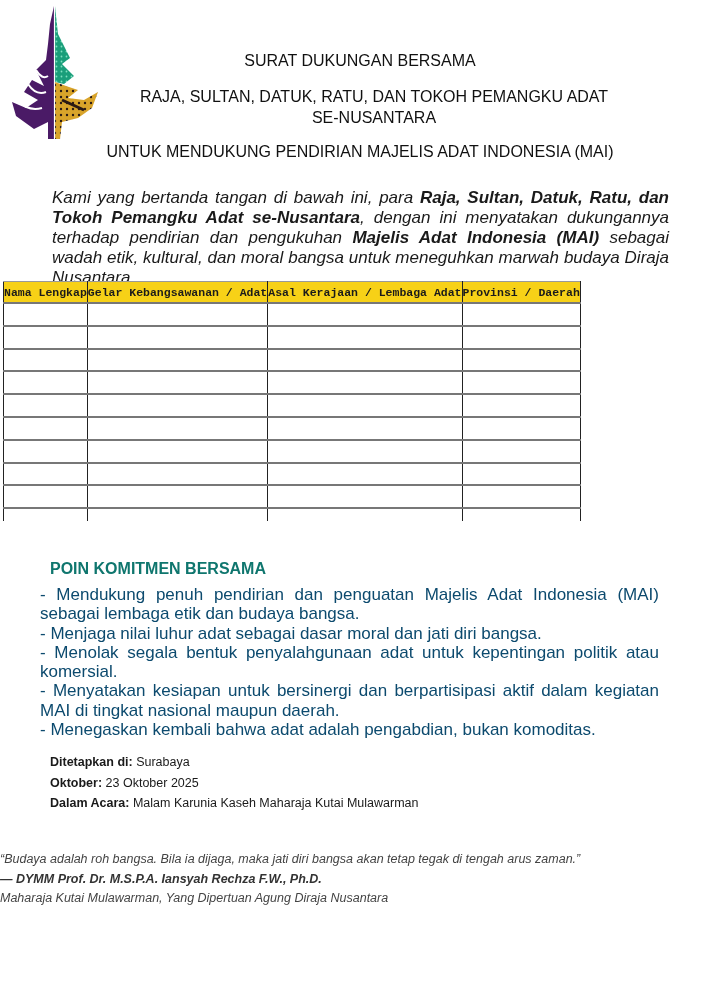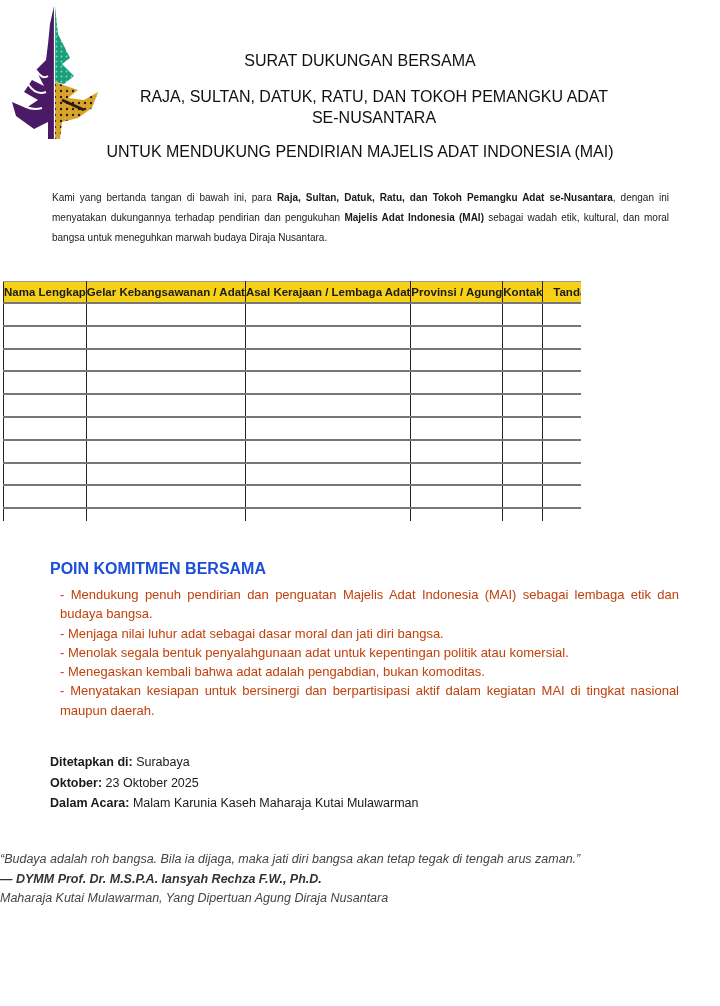--- a/index.html
+++ b/index.html
@@ -9,35 +9,35 @@
     font-family: "Liberation Sans", "DejaVu Sans", sans-serif;
   }
   .logo { position: absolute; left: 4px; top: 4px; width: 100px; height: 140px; }
   .title { position: absolute; left: 0; width: 720px; text-align: center; font-weight: normal; color: #111; }
   .t1 { top: 52px; left: 0; width: 720px; font-size: 16px; }
   .t2 { top: 86px; left: 0; width: 720px; font-size: 16px; line-height: 21px; }
   .t2 span { display: block; padding-left: 28px; }
   .t3 { top: 143px; left: 0; width: 720px; font-size: 16px; }
   .intro {
     position: absolute; left: 52px; top: 188px; width: 617px;
-    font-size: 10px; line-height: 20px; text-align: justify; color: #1a1a1a;
+    font-size: 17px; line-height: 20px; text-align: justify; color: #1a1a1a; font-style: italic;
   }
   .intro b { font-weight: bold; }
-  .tbl { position: absolute; left: 0; top: 281px; width: 581px; height: 240px; overflow: hidden; }
+  .tbl { position: absolute; left: 0; top: 281px; width: 581px; height: 240px; overflow: hidden; font-family: Liberation Mono, monospace; }
   table { border-collapse: collapse; table-layout: fixed; position: absolute; left: 3px; top: 0; }
   th, td { padding: 0; height: 20px; border: 1px solid #555; }
   th {
     background: #f7d117; font-size: 11.5px; font-weight: bold; color: #1b1b1b;
     white-space: nowrap; overflow: visible; text-align: center; height: 20px;
     border-left: 1.5px solid #222; border-right: 1.5px solid #222; border-top: 1px solid #999;
   }
   td { height: 20.8px; border-left: 1.5px solid #222; border-right: 1.5px solid #222; border-top: 2px solid #777; border-bottom: 2px solid #777; }
   th.left { text-align: left; margin-left: 16px; }
-  .h2 { position: absolute; left: 50px; top: 560px; font-size: 16px; font-weight: bold; color: #1d4ed8; }
-  .points { position: absolute; left: 60px; top: 585px; width: 619px; font-size: 13px; line-height: 19.3px; text-align: justify; color: #c2410c; }
+  .h2 { position: absolute; left: 50px; top: 560px; font-size: 16px; font-weight: bold; color: #0f766e; }
+  .points { position: absolute; left: 40px; top: 585px; width: 619px; font-size: 17px; line-height: 19.3px; text-align: justify; color: #0c4a6e; }
   .points div { margin: 0; }
   .meta { position: absolute; left: 50px; top: 752px; font-size: 12.5px; line-height: 20.5px; color: #1a1a1a; }
   .meta b { font-weight: bold; }
   .quote { position: absolute; left: 0; width: 720px; text-align: left; font-style: italic; font-size: 12.5px; color: #444; }
   .q1 { top: 852px; }
   .q2 { top: 872px; font-weight: bold; color: #333; }
   .q3 { top: 891px; }
 </style>
 </head>
 <body>
@@ -85,21 +85,21 @@
         <col style="width:157px">
         <col style="width:105px">
         <col style="width:105px">
         <col style="width:110px">
     </colgroup>
     <thead>
       <tr>
         <th>Nama Lengkap</th>
         <th class="left">Gelar Kebangsawanan / Adat</th>
         <th class="left">Asal Kerajaan / Lembaga Adat</th>
-        <th class="left">Provinsi / Agung</th>
+        <th class="left">Provinsi / Daerah</th>
         <th>Kontak</th>
         <th class="left" style="padding-left:10px">Tanda Tangan</th>
       </tr>
     </thead>
     <tbody id="tbody">
         <tr>
           <td></td>
           <td></td>
           <td></td>
           <td></td>
@@ -180,22 +180,22 @@
         </tr>
       </tbody>
   </table>
 </div>
 
 <div class="h2">POIN KOMITMEN BERSAMA</div>
 <div class="points">
   <div>- Mendukung penuh pendirian dan penguatan Majelis Adat Indonesia (MAI) sebagai lembaga etik dan budaya bangsa.</div>
   <div>- Menjaga nilai luhur adat sebagai dasar moral dan jati diri bangsa.</div>
   <div>- Menolak segala bentuk penyalahgunaan adat untuk kepentingan politik atau komersial.</div>
+  <div>- Menyatakan kesiapan untuk bersinergi dan berpartisipasi aktif dalam kegiatan MAI di tingkat nasional maupun daerah.</div>
   <div>- Menegaskan kembali bahwa adat adalah pengabdian, bukan komoditas.</div>
-  <div>- Menyatakan kesiapan untuk bersinergi dan berpartisipasi aktif dalam kegiatan MAI di tingkat nasional maupun daerah.</div>
 </div>
 
 <div class="meta">
   <div><b>Ditetapkan di:</b><span> Surabaya</span></div>
   <div><b>Oktober:</b><span> 23 Oktober 2025</span></div>
   <div><b>Dalam Acara:</b><span> Malam Karunia Kaseh Maharaja Kutai Mulawarman</span></div>
 </div>
 
 <div class="quote q1">“Budaya adalah roh bangsa. Bila ia dijaga, maka jati diri bangsa akan tetap tegak di tengah arus zaman.”</div>
 <div class="quote q2">— DYMM Prof. Dr. M.S.P.A. Iansyah Rechza F.W., Ph.D.</div>

